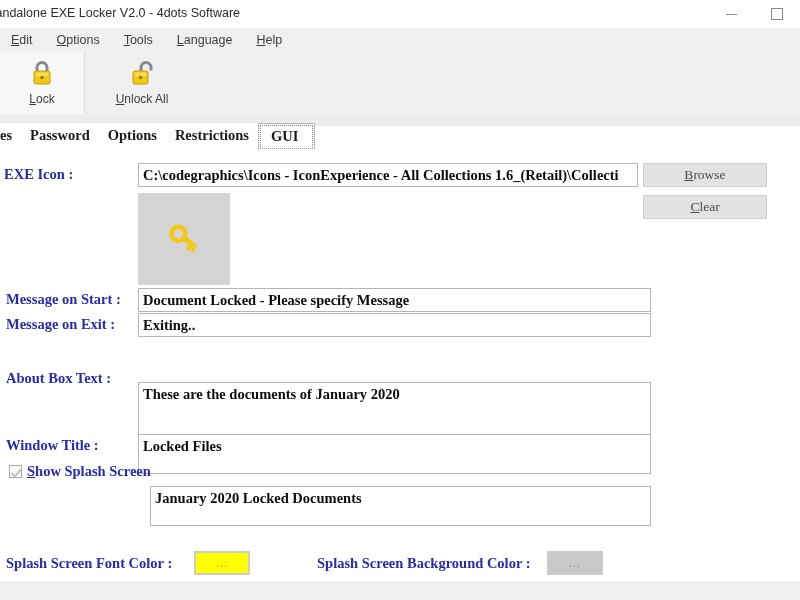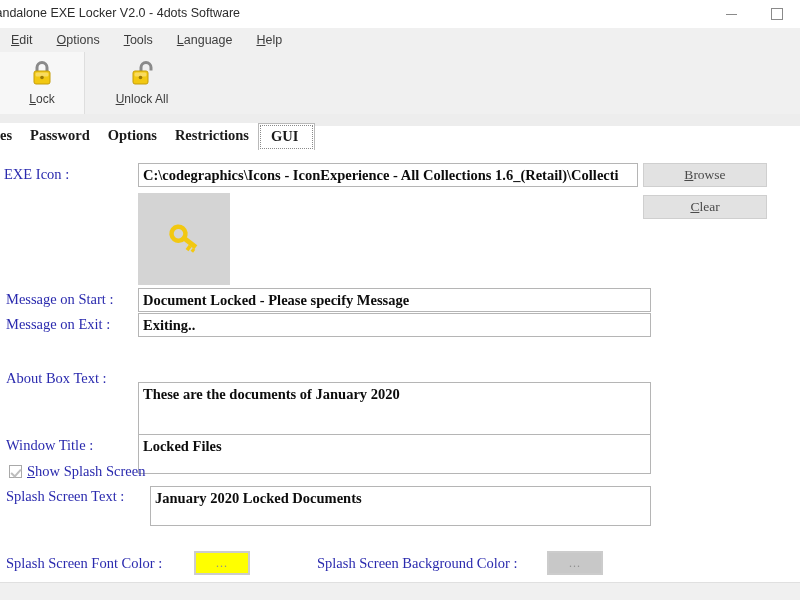--- a/index.html
+++ b/index.html
@@ -175,21 +175,21 @@
     left: 0; top: 582px;
     width: 800px; height: 18px;
     background: #f0f0f0;
     border-top: 1px solid #e0e0e0;
   }
 
   .lbl {
     position: absolute;
     font-family: "Liberation Serif", serif;
     font-size: 14.5px;
-    font-weight: normal;
+    font-weight: bold;
     color: #2a2aae;
     white-space: nowrap;
   }
   .lbl u { text-decoration: underline; }
 
   .fld {
     position: absolute;
     box-sizing: border-box;
     background: #ffffff;
     border: 1px solid #b5b5b5;
@@ -366,21 +366,20 @@
     <div class="fld multiline" style="left:138px; top:188px; width:513px; height:85px;margin-top:44px;" placeholder="">These are the documents of January 2020</div>
 
     <div class="lbl" style="left:6px; top:287px;">Window Title :</div>
     <div class="fld" style="left:138px; top:284px; width:513px; height:40px;" placeholder="">Locked Files</div>
 
     <div class="chkrow" style="left:9px; top:313px;">
       <span class="chkbox checked"></span>
       <span class="lbl" style="position:static;"><u>S</u>how Splash Screen</span>
     </div>
 
-    <div class="lbl" style="left:6px; top:338px;">Splash Screen Text :</div>
     <div class="fld multiline" style="left:150px; top:336px; width:501px; height:40px;" placeholder="">January 2020 Locked Documents</div>
 
     <div class="lbl" style="left:6px; top:405px;">Splash Screen Font Color :</div>
     <div class="swatch" style="left:194px; top:401px; width:56px; height:24px; background:#ffff00;">...</div>
 
     <div class="lbl" style="left:317px; top:405px;">Splash Screen Background Color :</div>
     <div class="swatch" style="left:547px; top:401px; width:56px; height:24px; background:#c8c8c8;">...</div>
 
   </div>
 

